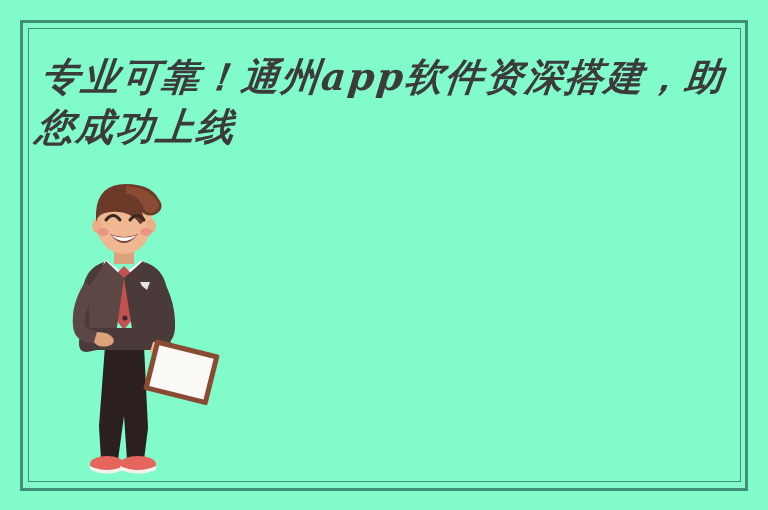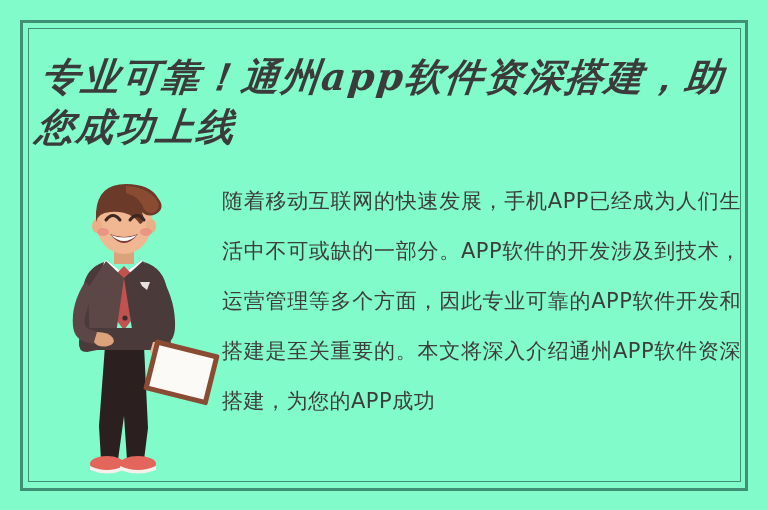--- a/index.html
+++ b/index.html
@@ -145,15 +145,14 @@
       <path d="M78 42 q7 -9 14 0" stroke="#3A2722" stroke-width="3" fill="none" stroke-linecap="round"></path>
 
       <ellipse cx="51" cy="54" rx="6" ry="4" fill="#E98B80" opacity="0.75"></ellipse>
       <ellipse cx="94" cy="54" rx="6" ry="4" fill="#E98B80" opacity="0.75"></ellipse>
 
       <path d="M58 56 q14 18 28 0 q-14 6 -28 0 z" fill="#7A3A36"></path>
       <path d="M59 57 q13 5 26 0 q-13 12 -26 0 z" fill="#FFFFFF"></path>
     </svg>
   </div>
 
-  <div class="body-copy">随着移动互联网的快速发展，手机APP已经成为人们生活中不可或缺的一部分。APP软件的开发涉及到技术，运营管理等多个方面，因此专业可靠的APP软件开发和搭建是至关重要的。本文将深入介绍通州APP软件资深搭建，为您的APP成功</div>
 
 </div>
 
 </body></html>

